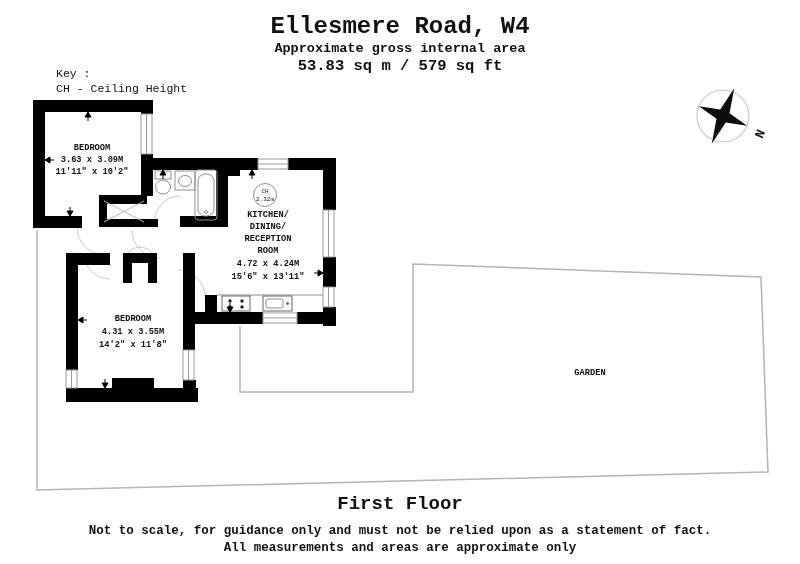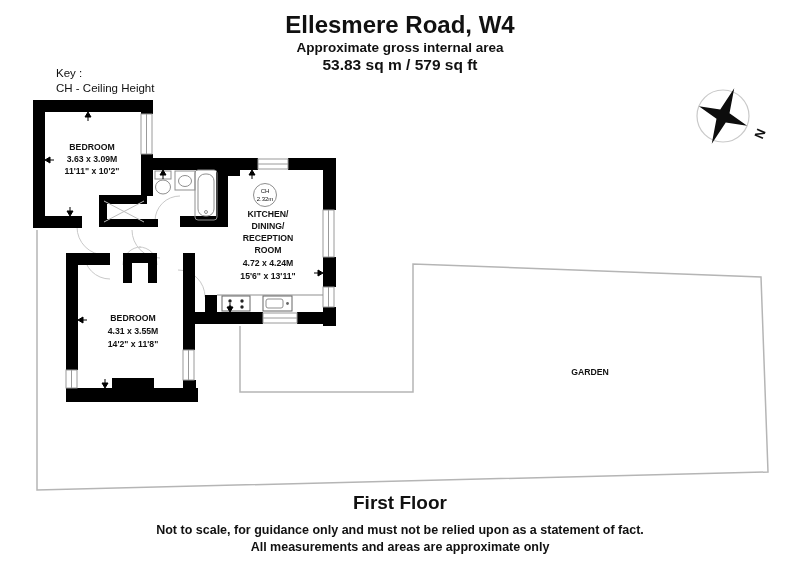--- a/index.html
+++ b/index.html
@@ -1,20 +1,20 @@
 <!DOCTYPE html>
 <html><head>
 <meta charset="utf-8">
 <style>
   html,body{margin:0;padding:0;background:#fff;}
   .page{
     position:relative;
     width:800px;height:564px;
     background:#ffffff;
-    font-family:Liberation Sans, sans-serif;
+    font-family:Liberation Mono, monospace;
     overflow:hidden;
   }
   svg{display:block;}
   text{fill:#111;}
   .t-title{font-size:24px;font-weight:bold;}
   .t-sub{font-size:13.5px;font-weight:bold;}
   .t-area{font-size:15.5px;font-weight:bold;}
   .t-key{font-size:11.5px;}
   .t-room{font-size:8.7px;font-weight:bold;}
   .t-ch{font-size:6px;}

